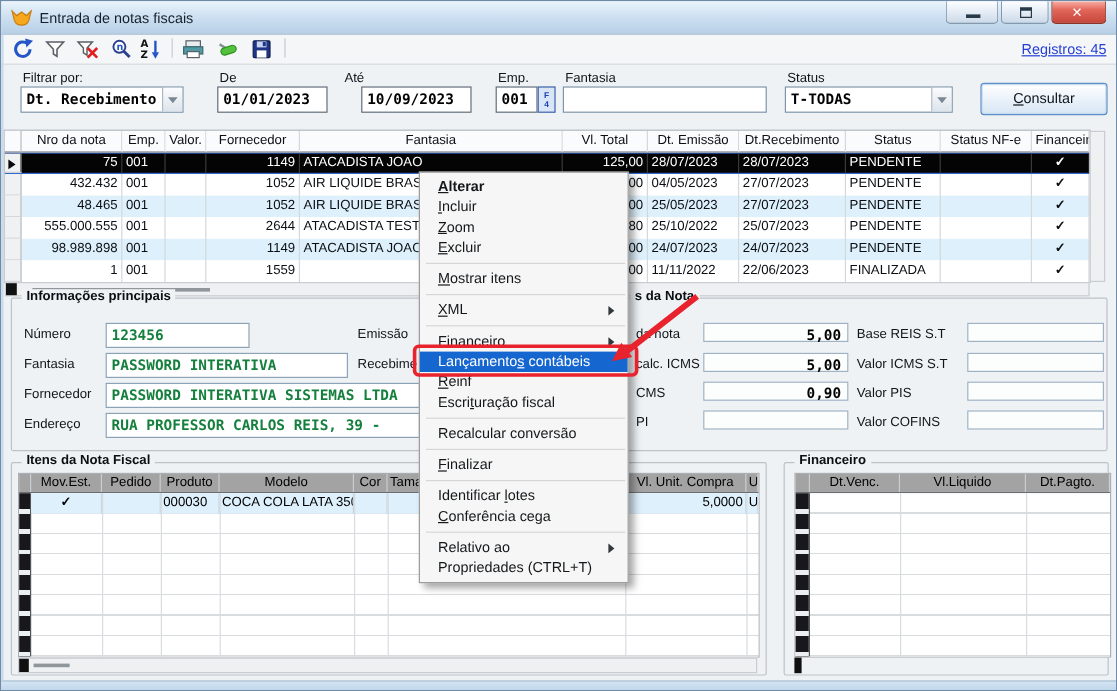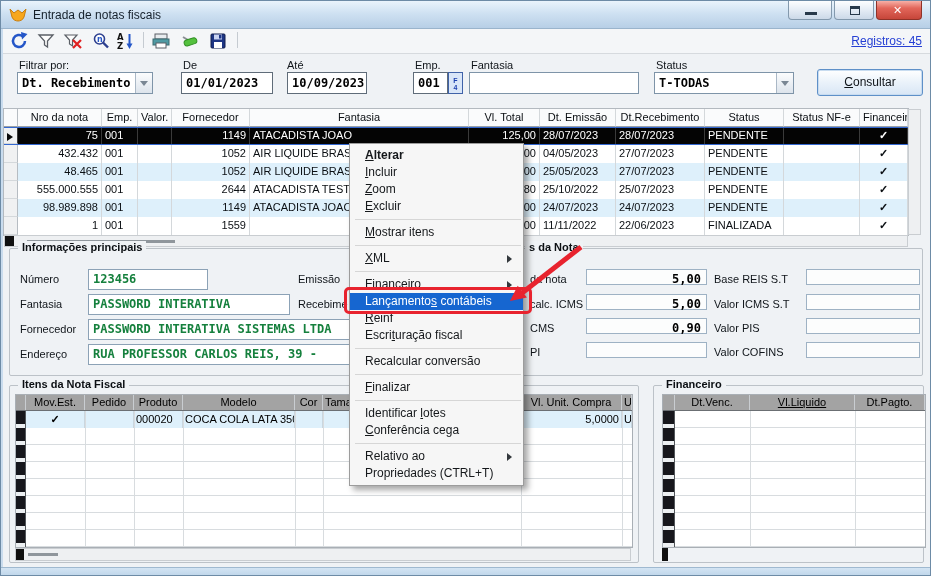--- a/index.html
+++ b/index.html
@@ -68,21 +68,21 @@
   .dgrid{position:absolute;border:1px solid #a9afb5;background:#fff;}
   .dhead{display:flex;height:16px;border-bottom:1px solid #6b6f73;background:#a3a3a3;}
   .dhead .dc{font-size:11px;line-height:15px;text-align:center;border-right:1px solid #c9cdd1;overflow:hidden;white-space:nowrap;}
   .dc.la{text-align:left;padding-left:2px;}
   .dbody{position:relative;height:136px;background:repeating-linear-gradient(180deg,#fff 0 16px,#d8dcdf 16px 17px);}
   .dgutter{position:absolute;left:0;top:0;bottom:0;width:10px;background:repeating-linear-gradient(180deg,#17171c 0 13px,#eceff1 13px 17px);border-right:1px solid #52565a;}
   .vline{position:absolute;top:0;bottom:0;width:1px;background:#d8dcdf;}
   .irow1{position:absolute;left:10px;top:0;width:606px;height:17px;display:flex;background:#def0fb;}
   .irow1 .ic{font-size:11px;line-height:16px;padding:0 2px;overflow:hidden;white-space:nowrap;border-right:1px solid #c9d6df;}
   .iw1{width:59px;}.iw2{width:49px;}.iw3{width:49px;}.iw4{width:112px;}.iw5{width:28px;}.iw6{width:198px;}.iw7{width:101px;}.iw8{width:10px;}
-  .fw1{width:75px;}.fw2{width:105px;text-decoration:underline;}.fw3{width:70px;}
+  .fw1{width:75px;}.fw2{width:105px;}.fw3{width:70px;}
   .ihsb{position:absolute;left:5px;top:162px;width:616px;height:13px;background:#eef0f2;border:1px solid #c9cdd1;}
   .ihsb .thumb{position:absolute;left:12px;top:4px;width:30px;height:3px;background:#8f969c;}
   .ihsb .corner{position:absolute;left:0;top:0;width:8px;height:11px;background:#101010;}
   .fcorner{position:absolute;left:8px;top:162px;width:6px;height:13px;background:#101010;}
   
   .menu{position:absolute;left:348px;top:142px;width:175px;background:#f6f6f6;border:1px solid #9c9c9c;
         box-shadow:4px 4px 6px rgba(0,0,0,.35);padding:3px 0;z-index:10;}
   .mi{height:17px;line-height:17px;font-size:12px;padding-left:15px;color:#15181b;position:relative;white-space:nowrap;cursor:default;}
   .mi.bold{font-weight:bold;}
   .mi.hl{background:#1666d0;color:#fff;}
@@ -163,21 +163,21 @@
   </div>
 
   <span class="lbl" style="left:18px;top:58px">Filtrar por:</span>
   <div class="fld combo" style="left:16px;top:71px;width:136px">
     <span>Dt. Recebimento</span>
     <span class="dd"></span>
   </div>
   <span class="lbl" style="left:182px;top:58px">De</span>
   <div class="fld date" style="left:180px;top:71px;width:92px">01/01/2023</div>
   <span class="lbl" style="left:286px;top:58px">Até</span>
-  <div class="fld date" style="left:286px;top:71px;width:80px">10/09/2023</div>
+  <div class="fld date" style="left:300px;top:71px;width:92px">10/09/2023</div>
   <span class="lbl" style="left:414px;top:58px">Emp.</span>
   <div class="fld date" style="left:412px;top:71px;width:35px">001</div>
   <div class="f4btn">F4</div>
   <span class="lbl" style="left:470px;top:58px">Fantasia</span>
   <div class="fld" style="left:468px;top:71px;width:170px"></div>
   <span class="lbl" style="left:655px;top:58px">Status</span>
   <div class="fld combo" style="left:653px;top:71px;width:140px">
     <span>T-TODAS</span>
     <span class="dd"></span>
   </div>
@@ -335,21 +335,21 @@
         <div class="dc iw5">Cor</div>
         <div class="dc iw6 la">Tama</div>
         <div class="dc iw7">Vl. Unit. Compra</div>
         <div class="dc iw8 la">U</div>
       </div>
       <div class="dbody">
         <div class="dgutter"></div>
         <div class="irow1">
           <div class="ic iw1" style="text-align:center;font-weight:bold">✓</div>
           <div class="ic iw2"></div>
-          <div class="ic iw3">000020</div>
+          <div class="ic iw3">000030</div>
           <div class="ic iw4">COCA COLA LATA 350 ML</div>
           <div class="ic iw5"></div>
           <div class="ic iw6"></div>
           <div class="ic iw7" style="text-align:right">5,0000</div>
           <div class="ic iw8">U</div>
         </div>
         <div class="vline" style="left:69px"></div>
         <div class="vline" style="left:118px"></div>
         <div class="vline" style="left:167px"></div>
         <div class="vline" style="left:279px"></div>

